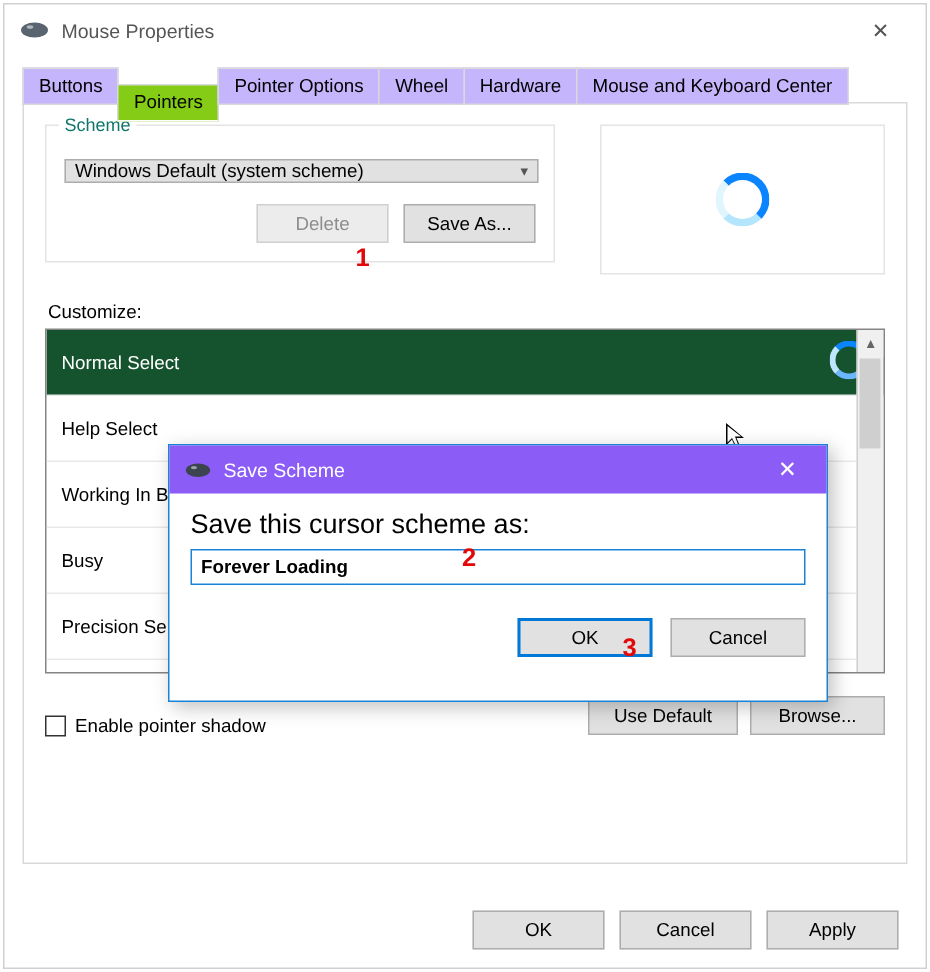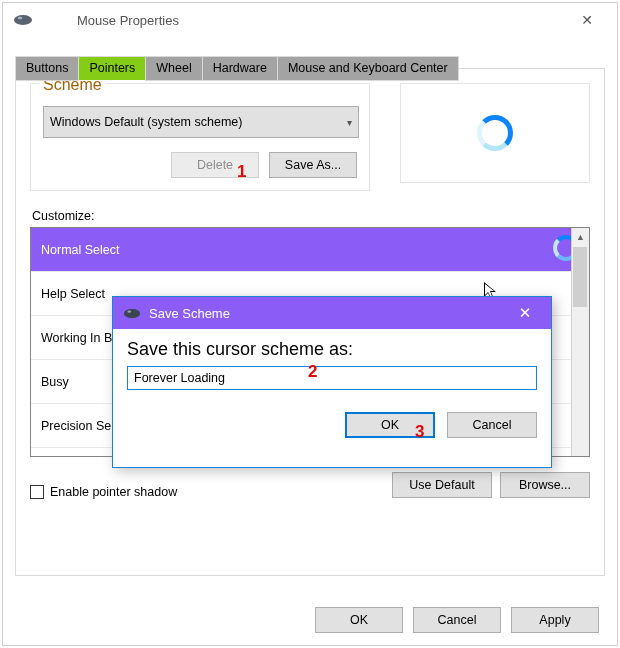--- a/index.html
+++ b/index.html
@@ -6,61 +6,60 @@
   body { margin: 0; background: #fff; width: 620px; height: 648px; position: relative; overflow: hidden; }
 
   
   .window {
     position: absolute; left: 2px; top: 2px; width: 616px; height: 644px;
     border: 1px solid #d0d0d0; background: #fff;
   }
   .titlebar {
     height: 34px; display: flex; align-items: center; padding: 0 10px;
     color: #555;
-    gap: 36px;
   }
   .titlebar .mouse-glyph {
     width: 20px; height: 12px; margin-right: 8px;
     display: inline-flex; align-items:center; justify-content:center;
   }
   .title-text { font-size: 13px; }
   .titlebar .close {
     margin-left: auto; width: 40px; height: 30px; display:flex; align-items:center; justify-content:center;
     color:#555; font-size:14px; font-weight:300;
   }
 
   
   .tabstrip {
     display: flex; margin: 6px 12px 0 12px; padding:0; position: relative; z-index: 1;
     top: 1px;
   }
   .tab {
-    background: #a3a3a3; border: 1px solid #d9d9d9; border-bottom: 1px solid #d9d9d9;
+    background: #c4b5fd; border: 1px solid #d9d9d9; border-bottom: 1px solid #d9d9d9;
     padding: 4px 10px; font-size: 12.5px; color: #000; margin-right: -1px;
-    position: relative; top: 12px;
+    position: relative; top: 1px;
   }
   .tab.active {
     border-bottom: 1px solid #fff; background: #84cc16; top: 12px; padding-bottom:5px;
   }
   .tabpanel {
     margin: 0 12px 0 12px; border: 1px solid #d9d9d9; padding: 14px;
     height: 508px; background:#fff;
   }
 
   
   .groupbox {
     border: 1px solid #e4e4e4; padding: 22px 12px 12px 12px;
     position: relative; width: 340px; float: left;
   }
   .groupbox .legend {
     position: absolute; top: -8px; left: 8px; background: #fff; padding: 0 4px;
-    font-size: 16px; color:#a16207;
+    font-size: 12px; color:#0f766e;
   }
   .combo {
-    width: 316px; height: 32px; border: 1px solid #adadad; background: #e1e1e1;
+    width: 316px; height: 16px; border: 1px solid #adadad; background: #e1e1e1;
     display: flex; align-items: center; padding: 0 6px; font-size: 12.5px;
     position: relative;
   }
   .combo .chev {
     position: absolute; right: 6px; font-size: 10px; color:#555;
   }
   .btnrow { margin-top: 14px; display: flex; gap: 10px; justify-content:flex-end; }
   .btn {
     min-width: 88px; height: 26px; border:1px solid #adadad; background:#e1e1e1;
     font-size:12.5px; display:flex; align-items:center; justify-content:center;
@@ -82,21 +81,21 @@
   .clear { clear: both; }
 
   .customize-label { font-size:12.5px; margin: 18px 0 4px 2px; }
   .listbox {
     border:1px solid #848484; height: 230px; position: relative; overflow:hidden;
   }
   .listitem {
     height: 44px; display:flex; align-items:center; padding: 0 10px;
     border-bottom:1px solid #e9e9e9; font-size:12.5px;
   }
-  .listitem.selected { background:#8b5cf6; color:#fff; }
+  .listitem.selected { background:#14532d; color:#fff; }
   .listitem .mini { margin-left:auto; }
   .spinner-sm {
     width: 26px; height: 26px; border-radius:50%;
     border: 4px solid #4fc3f7; border-top-color:#0a84ff; border-right-color:#0a84ff;
     border-bottom-color:#6ab6ff; border-left-color:#bfe6ff;
   }
   .vscroll {
     position:absolute; top:0; right:0; bottom:0; width:18px; background:#f0f0f0;
     border-left:1px solid #d0d0d0;
   }
@@ -125,21 +124,21 @@
   .modal .mtitle {
     height:32px; background:#8b5cf6; color:#fff; display:flex; align-items:center;
     padding:0 10px; font-size:13px;
   }
   .modal .mtitle .mouse-glyph-white { margin-right:8px; width:18px; display:inline-flex;}
   .modal .mtitle .mclose { margin-left:auto; width:32px; text-align:center; font-size:15px; font-weight:300;}
   .modal .mbody { padding: 10px 14px 12px 14px; }
   .modal .mlabel { font-size:18px; margin-bottom:6px; }
   .modal .minput {
     width:100%; height:24px; border:1px solid #1883d7; padding:0 6px;
-    font-size:12.5px; outline:none;
+    font-size:12.5px; outline:none;font-weight:bold;
   }
   .modal .mbtns { display:flex; justify-content:flex-end; gap:12px; margin-top:22px; }
   .modal .mbtn {
     min-width:90px; height:26px; border:1px solid #adadad; background:#e1e1e1;
     font-size:12.5px; display:flex; align-items:center; justify-content:center;
   }
   .modal .mbtn.primary { border:2px solid #0078d7; }
 
   
   .ann {
@@ -164,20 +163,21 @@
           <ellipse cx="7" cy="4" rx="2.2" ry="1.2" fill="#aeb6bf"></ellipse>
         </svg>
     </span>
     <span class="title-text">Mouse Properties</span>
     <span class="close">✕</span>
   </div>
 
   <div class="tabstrip">
     <div class="tab">Buttons</div>
     <div class="tab active">Pointers</div>
+    <div class="tab">Pointer Options</div>
     <div class="tab">Wheel</div>
     <div class="tab">Hardware</div>
     <div class="tab">Mouse and Keyboard Center</div>
   </div>
 
   <div class="tabpanel">
 
     <div class="groupbox">
       <div class="legend">Scheme</div>
       <div class="combo">

